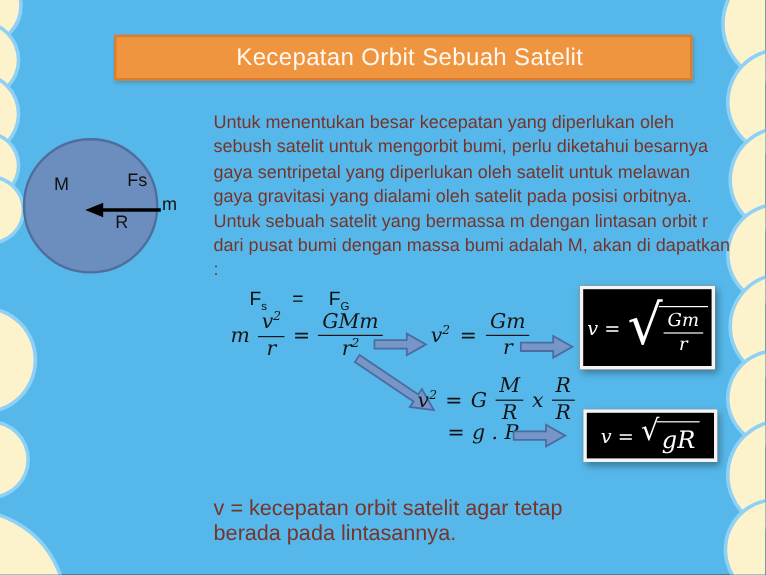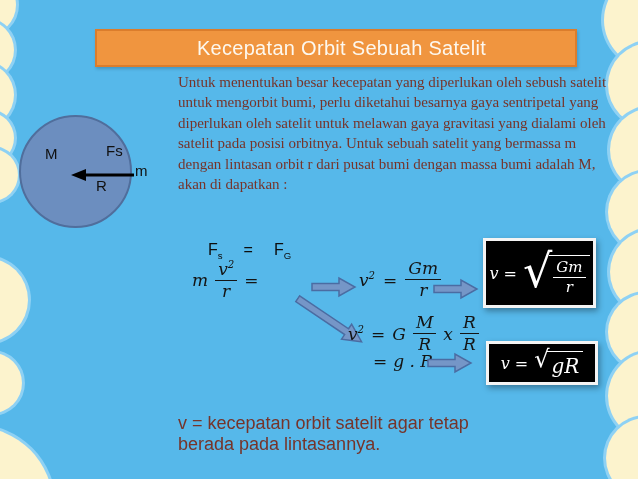--- a/index.html
+++ b/index.html
@@ -16,22 +16,22 @@
     display:flex;align-items:center;justify-content:center;padding-left:11px;
   }
   .banner .title{color:#fdf8ef;font-size:20px;letter-spacing:.3px;}
   .earth{
     position:absolute;left:19px;top:115px;width:113px;height:113px;z-index:2;
     background:#6c8ebf;border:2px solid #506e9c;border-radius:50%;box-sizing:border-box;
   }
   .dlabel{position:absolute;z-index:3;font-size:15px;color:#101010;}
   .arrow-svg{position:absolute;z-index:3;}
   .para{
-    position:absolute;left:178px;top:72px;width:432px;z-index:4;
-    font-size:15px;line-height:20.4px;color:#76342a;font-family:Liberation Serif, serif;
+    position:absolute;left:178px;top:93px;width:432px;z-index:4;
+    font-size:15px;line-height:20.4px;color:#76342a;
   }
   .caption{
     position:absolute;left:178px;top:413px;width:322px;z-index:4;
     font-size:18px;line-height:21px;color:#76342a;
   }
   .math{font-family:"DejaVu Serif",serif;font-style:italic;color:#141414;}
   .eqrow{position:absolute;display:flex;align-items:center;z-index:4;}
   .frac{display:inline-flex;flex-direction:column;align-items:center;line-height:1.12;}
   .frac .num{border-bottom:1.4px solid #141414;padding:0 3px 1px;}
   .frac .den{padding-top:1px;}
@@ -108,20 +108,24 @@
     <span><span>F</span><sub>G</sub></span>
   </div>
 
   <div class="eqrow step1 math">
     <span>m</span>
     <span class="frac">
       <span class="num"><span>v</span><sup>2</sup></span>
       <span class="den">r</span>
     </span>
     <span>=</span>
+    <span class="frac">
+      <span class="num">GMm</span>
+      <span class="den"><span>r</span><sup>2</sup></span>
+    </span>
   </div>
 
   <svg class="blockarrow" style="left:311px;top:276px;" width="46" height="22" viewBox="0 0 46 22">
     <polygon points="1,7.5 28,7.5 28,2 44,11 28,20 28,14.5 1,14.5" fill="#7596c7" stroke="#4b6ca2" stroke-width="1.5"></polygon>
   </svg>
 
   <div class="eqrow step2 math">
     <span><span>v</span><sup>2</sup></span>
     <span>=</span>
     <span class="frac">

